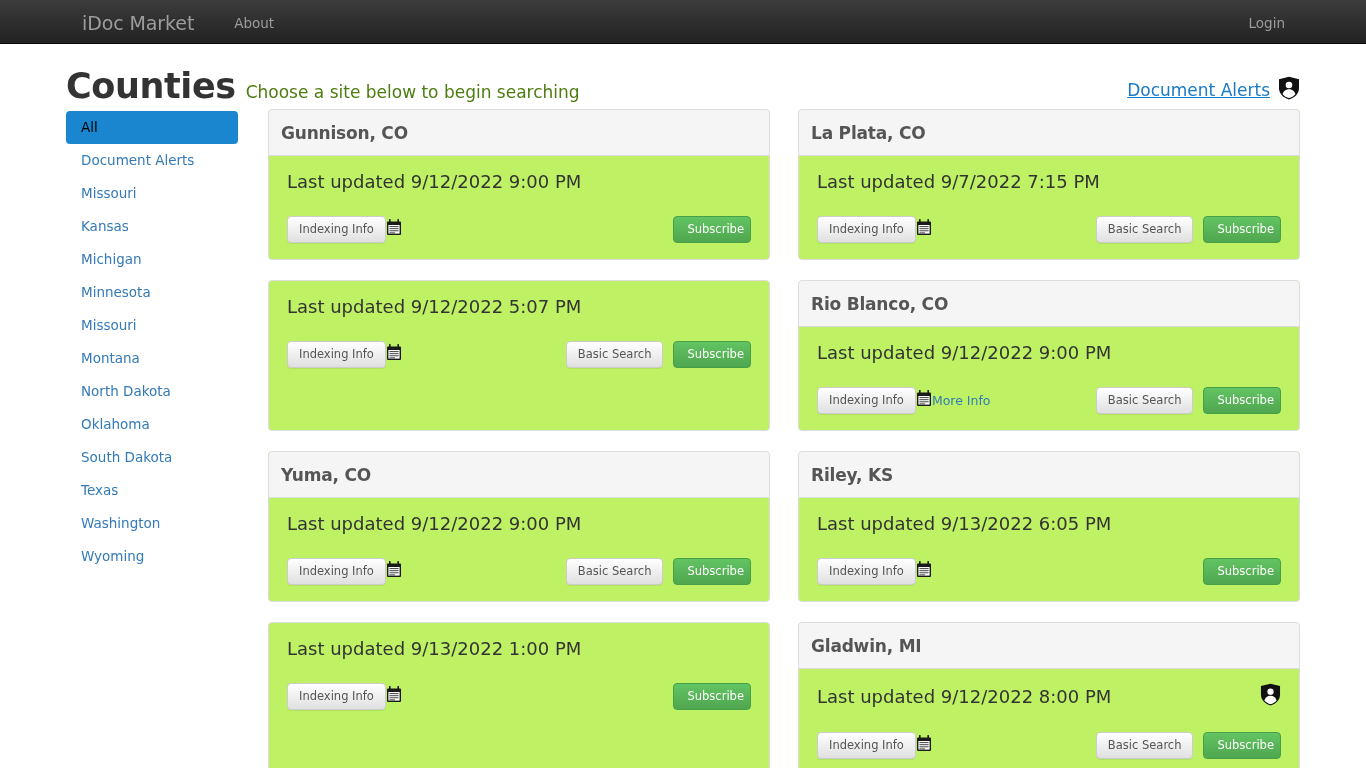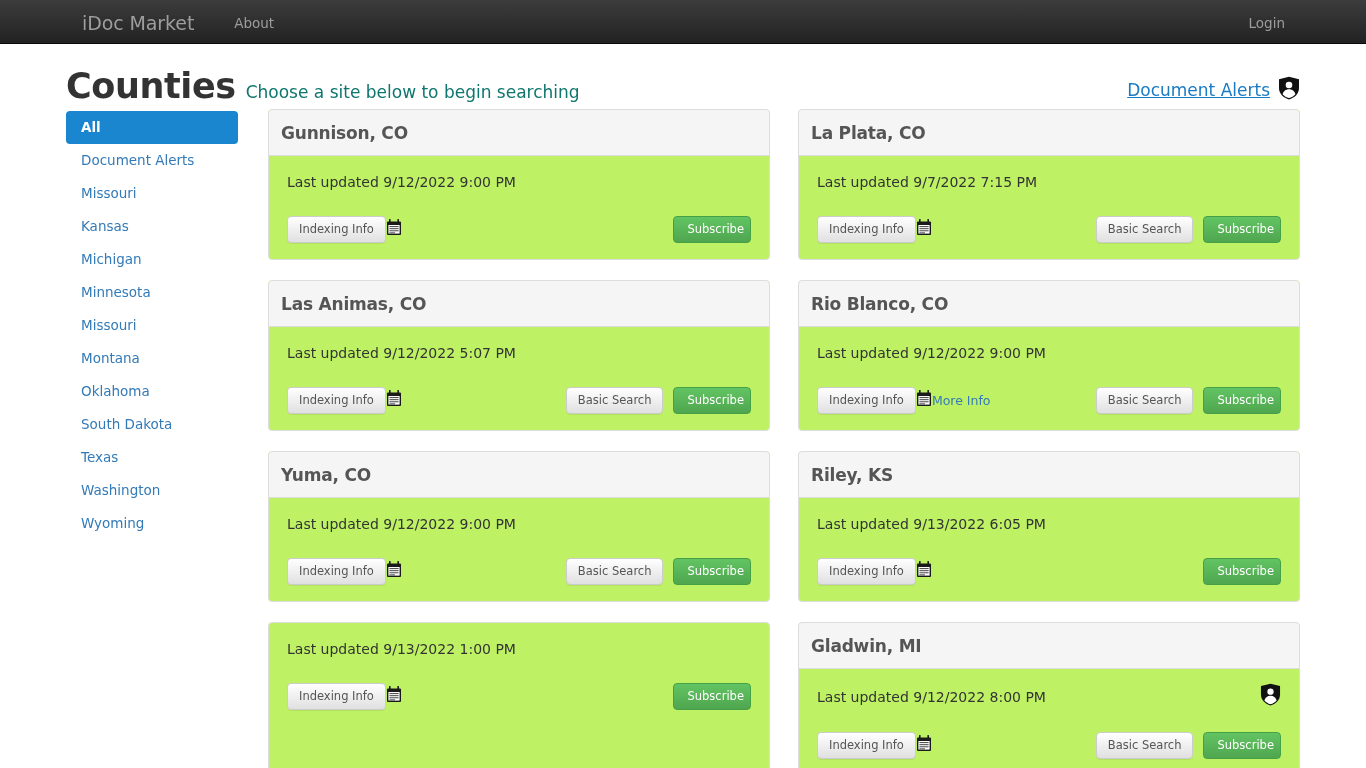--- a/index.html
+++ b/index.html
@@ -65,21 +65,21 @@
   }
   .page-title {
     font-size: 35px;
     font-weight: bold;
     color: #333333;
     letter-spacing: -0.4px;
     line-height: 40px;
   }
   .page-sub {
     font-size: 17px;
-    color: #0f766e;
+    color: #4d7c0f;
     margin-left: 10px;
     line-height: 30px;
   }
   .alerts-box {
     margin-left: auto;
     display: flex;
     align-items: center;
     gap: 8px;
     align-self: center;
     padding-top: 8px;
@@ -106,22 +106,21 @@
     font-size: 13.5px;
     color: #337ab7;
     padding: 8px 15px;
     border-radius: 4px;
     cursor: pointer;
     text-decoration: none;
     line-height: 17px;
   }
   .side-item.active {
     background: #1a86d0;
-    color: #ffffff;
-    font-weight: bold;
+    color: #000000;
   }
 
   
   .grid {
     flex: 1;
     display: grid;
     grid-template-columns: 1fr 1fr;
     gap: 20px 28px;
     padding-top: 3px;
   }
@@ -143,21 +142,21 @@
     line-height: 20px;
     letter-spacing: -0.2px;
   }
   .card-body { padding: 14px 18px 16px 18px; }
   .card-date-row {
     display: flex;
     align-items: center;
     min-height: 24px;
   }
   .card-date {
-    font-size: 14px;
+    font-size: 18px;
     color: #333333;
     line-height: 20px;
   }
   .row-shield { margin-left: auto; }
   .card-actions {
     display: flex;
     align-items: center;
     margin-top: 22px;
     min-height: 26px;
   }
@@ -230,20 +229,21 @@
 <div class="content">
   <div class="sidebar">
       <a class="side-item active">All</a>
       <a class="side-item">Document Alerts</a>
       <a class="side-item">Missouri</a>
       <a class="side-item">Kansas</a>
       <a class="side-item">Michigan</a>
       <a class="side-item">Minnesota</a>
       <a class="side-item">Missouri</a>
       <a class="side-item">Montana</a>
+      <a class="side-item">North Dakota</a>
       <a class="side-item">Oklahoma</a>
       <a class="side-item">South Dakota</a>
       <a class="side-item">Texas</a>
       <a class="side-item">Washington</a>
       <a class="side-item">Wyoming</a>
     </div>
   <div class="grid">
       <div class="card">
         <div class="card-head">
           <div class="card-title">Gunnison, CO</div>
@@ -295,23 +295,20 @@
                 </svg></span>
             </div>
             <div class="right-actions">
               <span class="btn btn-default">Basic Search</span>
               <span class="btn btn-success">Subscribe</span>
             </div>
           </div>
         </div>
       </div>
       <div class="card">
-        <div class="card-head">
-          <div class="card-title">Las Animas, CO</div>
-        </div>
         <div class="card-body">
           <div class="card-date-row">
             <span class="card-date">Last updated 9/12/2022 5:07 PM</span>
           </div>
           <div class="card-actions">
             <div class="left-actions">
               <span class="btn btn-default">Indexing Info</span>
               <span class="cal-ico"><svg width="16" height="17" viewBox="0 0 16 17">
                   <rect x="1" y="2.5" width="14" height="13.5" rx="1" fill="#1a1a1a"></rect>
                   <rect x="2.4" y="6" width="11.2" height="8.6" fill="#ffffff"></rect>

